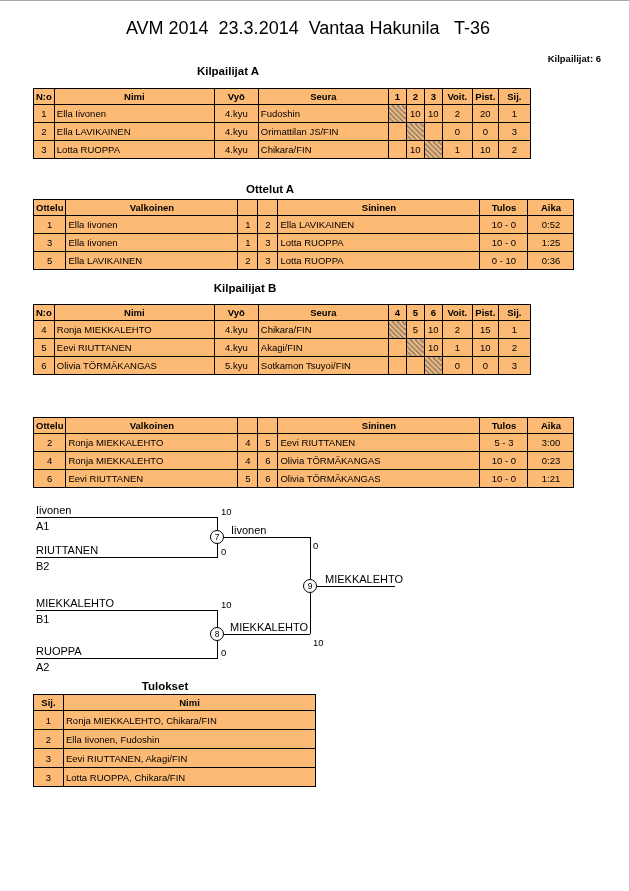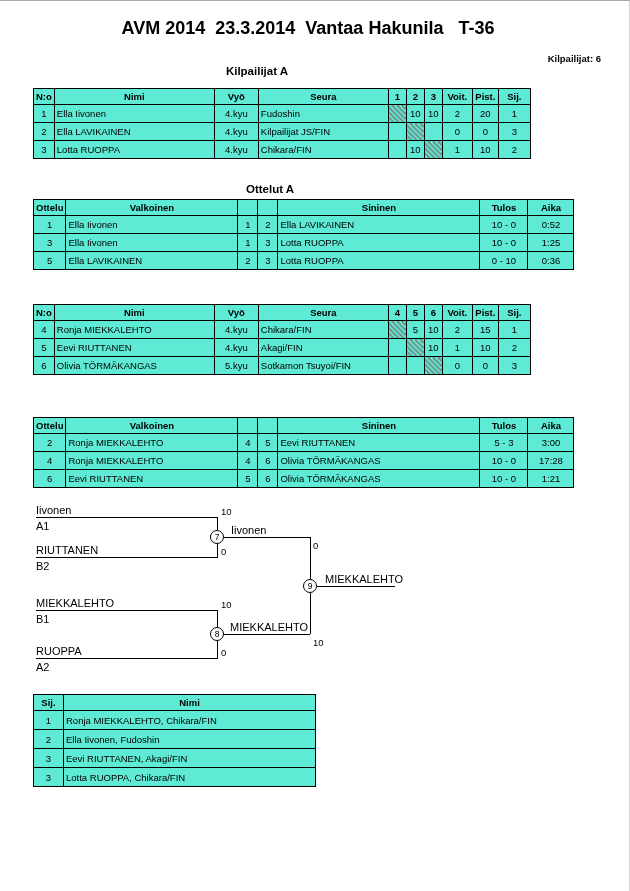--- a/index.html
+++ b/index.html
@@ -1,44 +1,44 @@
 <!DOCTYPE html>
 <html><head>
 <meta charset="utf-8">
 <style>
   *{box-sizing:border-box;margin:0;padding:0;}
   html,body{background:#fff;}
   body{width:630px;height:891px;position:relative;font-family:"Liberation Sans","DejaVu Sans",sans-serif;color:#000;}
   .page{position:absolute;left:0;top:0;width:630px;height:891px;background:#fff;border-top:1px solid #a8a8a8;border-right:1px solid #d0d0d0;}
   .abs{position:absolute;text-align:center;}
-  .doc-title{left:0;top:17px;width:616px;text-align:center;font-size:18px;font-weight:bold;white-space:pre;}
+  .doc-title{left:0;top:17px;width:616px;text-align:center;font-size:18px;font-weight:normal;white-space:pre;}
   .comp-count{right:28px;top:52px;font-size:9.5px;font-weight:bold;}
   .sec-title{font-size:11.5px;font-weight:bold;text-align:center;}
-  table.grid{position:absolute;border-collapse:collapse;table-layout:fixed;background:#5eead4;}
+  table.grid{position:absolute;border-collapse:collapse;table-layout:fixed;background:#fdba74;}
   .grid th,.grid td{border:1px solid #000;font-size:9.5px;height:18px;padding:0 2px;overflow:hidden;white-space:nowrap;vertical-align:middle;}
   .grid th{font-weight:bold;text-align:center;height:16px;}
   .al{text-align:left;padding-left:4px;}
   .ctr{text-align:center;}
   .hatch{background-image:repeating-linear-gradient(45deg,#787878 0px,#787878 1px,transparent 1px,transparent 3.5px);}
   .res-row td{height:19px;}
   .hline{position:absolute;height:1px;background:#000;}
   .vline{position:absolute;width:1px;background:#000;}
   .blabel{position:absolute;font-size:11px;white-space:nowrap;}
   .bscore{position:absolute;font-size:9.5px;white-space:nowrap;}
   .bnode{position:absolute;width:14px;height:14px;border:1px solid #000;border-radius:50%;background:#fff;font-size:8.5px;line-height:12px;text-align:center;z-index:2;}
 </style>
 </head>
 <body>
 
 <div class="page">
 
   <div class="abs doc-title">AVM 2014  23.3.2014  Vantaa Hakunila   T-36</div>
   <div class="abs comp-count">Kilpailijat: 6</div>
 
-  <div class="abs sec-title" style="left:45px;top:64px;width:424px;">Kilpailijat A</div>
+  <div class="abs sec-title" style="left:16px;top:64px;width:424px;">Kilpailijat A</div>
 
   <table class="grid" style="left:33px;top:87px;">
     <colgroup>
       <col style="width:16px">
         <col style="width:160px">
         <col style="width:44px">
         <col style="width:130px">
       <col style="width:18px">
         <col style="width:18px">
         <col style="width:18px">
@@ -68,21 +68,21 @@
       <td class="ctr">10</td>
       <td class="ctr">10</td>
       <td class="ctr">2</td>
       <td class="ctr">20</td>
       <td class="ctr">1</td>
     </tr>
     <tr>
       <td class="ctr">2</td>
       <td class="al">Ella LAVIKAINEN</td>
       <td class="ctr">4.kyu</td>
-      <td class="al">Kilpailijat JS/FIN</td>
+      <td class="al">Orimattilan JS/FIN</td>
       <td class="ctr"></td>
       <td class="ctr hatch"></td>
       <td class="ctr"></td>
       <td class="ctr">0</td>
       <td class="ctr">0</td>
       <td class="ctr">3</td>
     </tr>
     <tr>
       <td class="ctr">3</td>
       <td class="al">Lotta RUOPPA</td>
@@ -143,20 +143,21 @@
       <td class="al">Ella LAVIKAINEN</td>
       <td class="ctr">2</td>
       <td class="ctr">3</td>
       <td class="al">Lotta RUOPPA</td>
       <td class="ctr">0 - 10</td>
       <td class="ctr">0:36</td>
     </tr>
   </tbody>
     </table>
 
+  <div class="abs sec-title" style="left:33px;top:281px;width:424px;">Kilpailijat B</div>
 
   <table class="grid" style="left:33px;top:303px;">
     <colgroup>
       <col style="width:16px">
         <col style="width:160px">
         <col style="width:44px">
         <col style="width:130px">
       <col style="width:18px">
         <col style="width:18px">
         <col style="width:18px">
@@ -246,21 +247,21 @@
       <td class="ctr">5 - 3</td>
       <td class="ctr">3:00</td>
     </tr>
     <tr>
       <td class="ctr">4</td>
       <td class="al">Ronja MIEKKALEHTO</td>
       <td class="ctr">4</td>
       <td class="ctr">6</td>
       <td class="al">Olivia TÖRMÄKANGAS</td>
       <td class="ctr">10 - 0</td>
-      <td class="ctr">17:28</td>
+      <td class="ctr">0:23</td>
     </tr>
     <tr>
       <td class="ctr">6</td>
       <td class="al">Eevi RIUTTANEN</td>
       <td class="ctr">5</td>
       <td class="ctr">6</td>
       <td class="al">Olivia TÖRMÄKANGAS</td>
       <td class="ctr">10 - 0</td>
       <td class="ctr">1:21</td>
     </tr>
@@ -300,20 +301,21 @@
     <div class="bnode" style="left:210px;top:626px;">8</div>
 
     <div class="vline" style="left:310px;top:536px;height:97px;"></div>
     <div class="bscore" style="left:313px;top:539px;">0</div>
     <div class="bscore" style="left:313px;top:636px;">10</div>
     <div class="hline" style="left:317px;top:585px;width:78px;"></div>
     <div class="blabel" style="left:325px;top:572px;">MIEKKALEHTO</div>
     <div class="bnode" style="left:303px;top:578px;">9</div>
   </div>
 
+  <div class="abs sec-title" style="left:33px;top:679px;width:264px;">Tulokset</div>
 
   <table class="grid" style="left:33px;top:693px;">
     <colgroup>
       <col style="width:30px">
         <col style="width:252px">
     </colgroup>
     <tbody>
         <tr>
       <th>Sij.</th>
       <th>Nimi</th>

